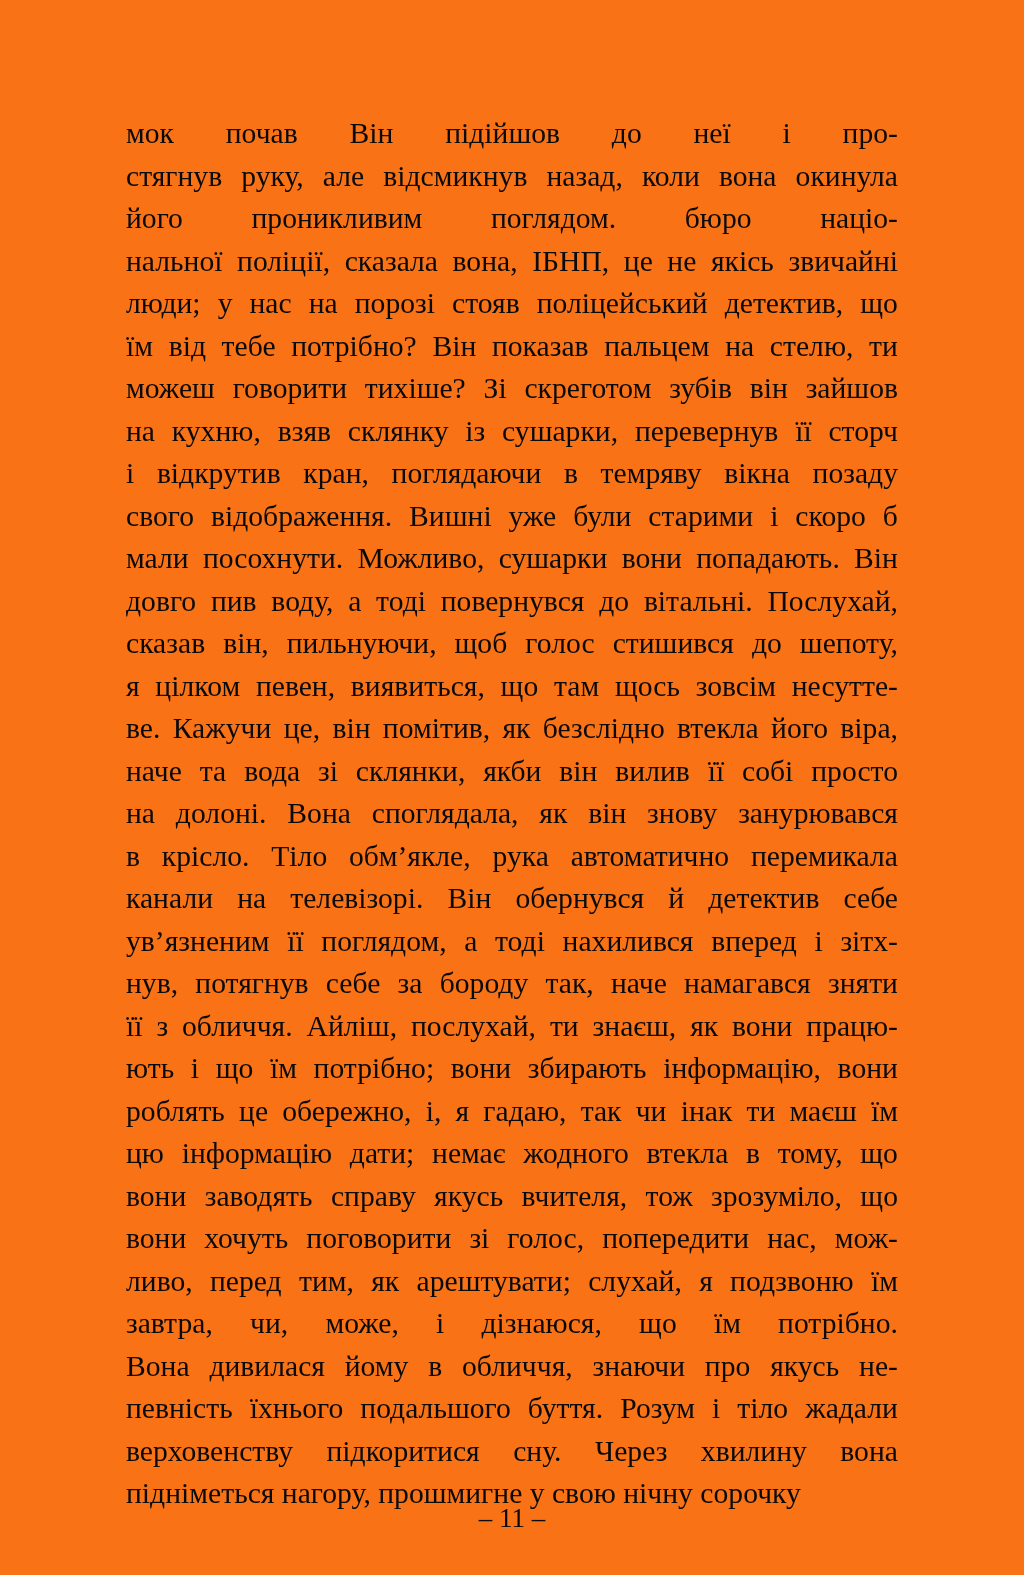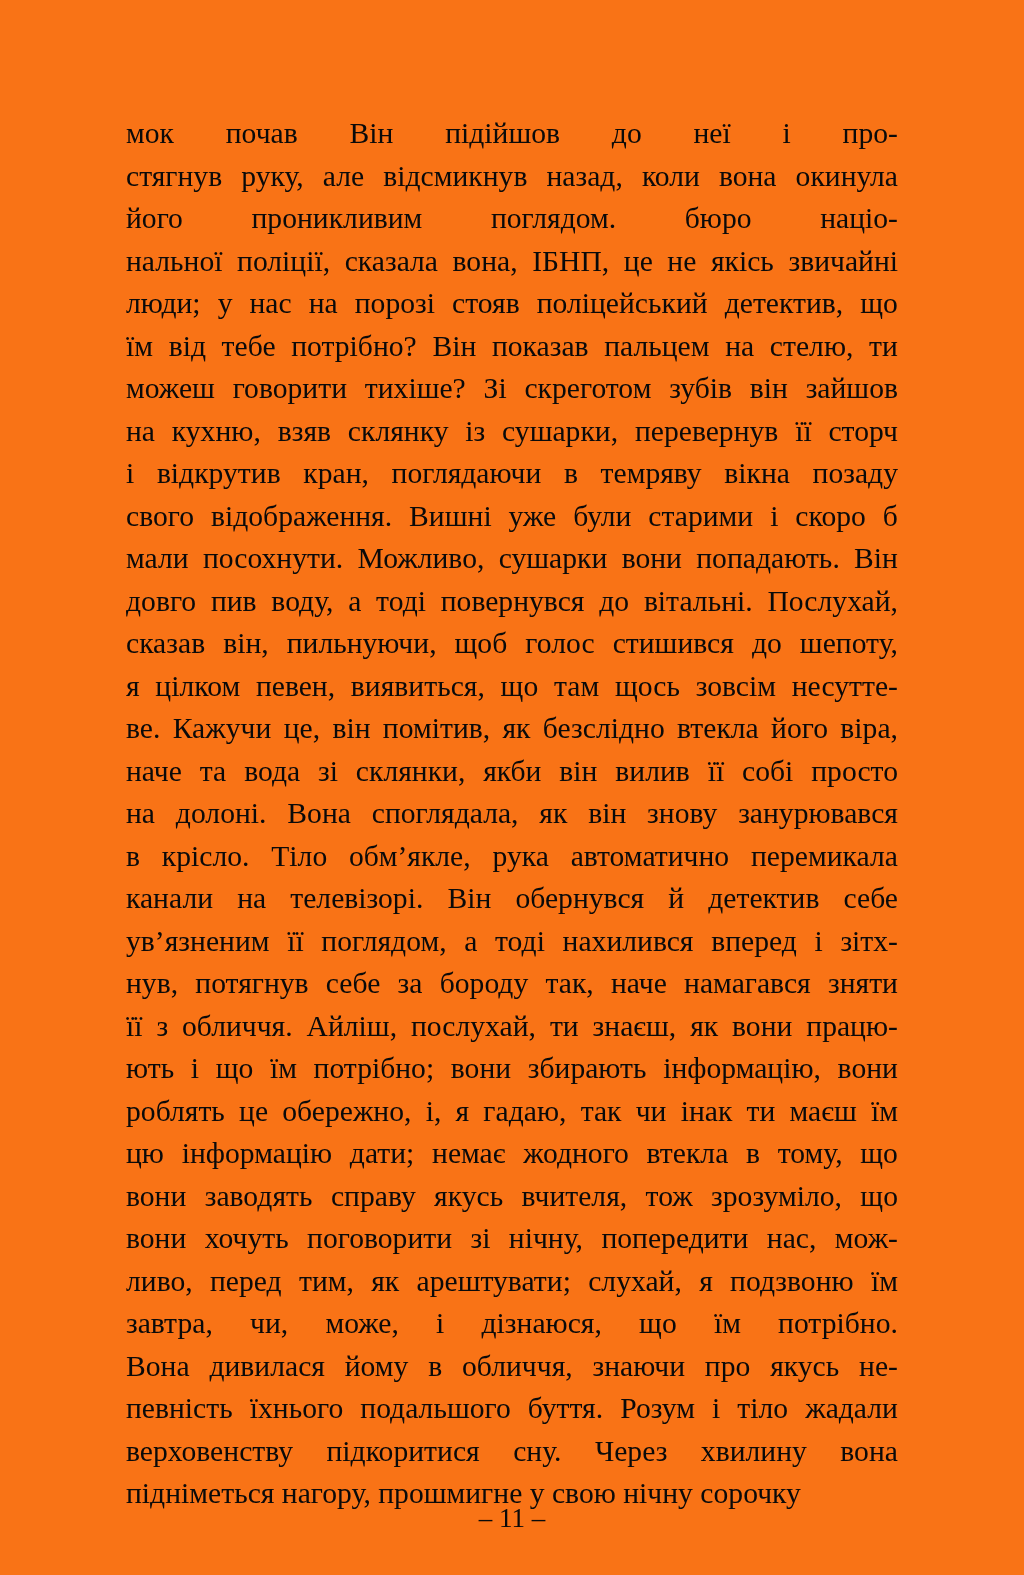--- a/index.html
+++ b/index.html
@@ -340,21 +340,21 @@
         <span>вчителя,</span>
         <span>тож</span>
         <span>зрозуміло,</span>
         <span>що</span>
       </div>
       <div class="body-line justify">
         <span>вони</span>
         <span>хочуть</span>
         <span>поговорити</span>
         <span>зі</span>
-        <span>нічну,</span>
+        <span>голос,</span>
         <span>попередити</span>
         <span>нас,</span>
         <span>мож-</span>
       </div>
       <div class="body-line justify">
         <span>ливо,</span>
         <span>перед</span>
         <span>тим,</span>
         <span>як</span>
         <span>арештувати;</span>

